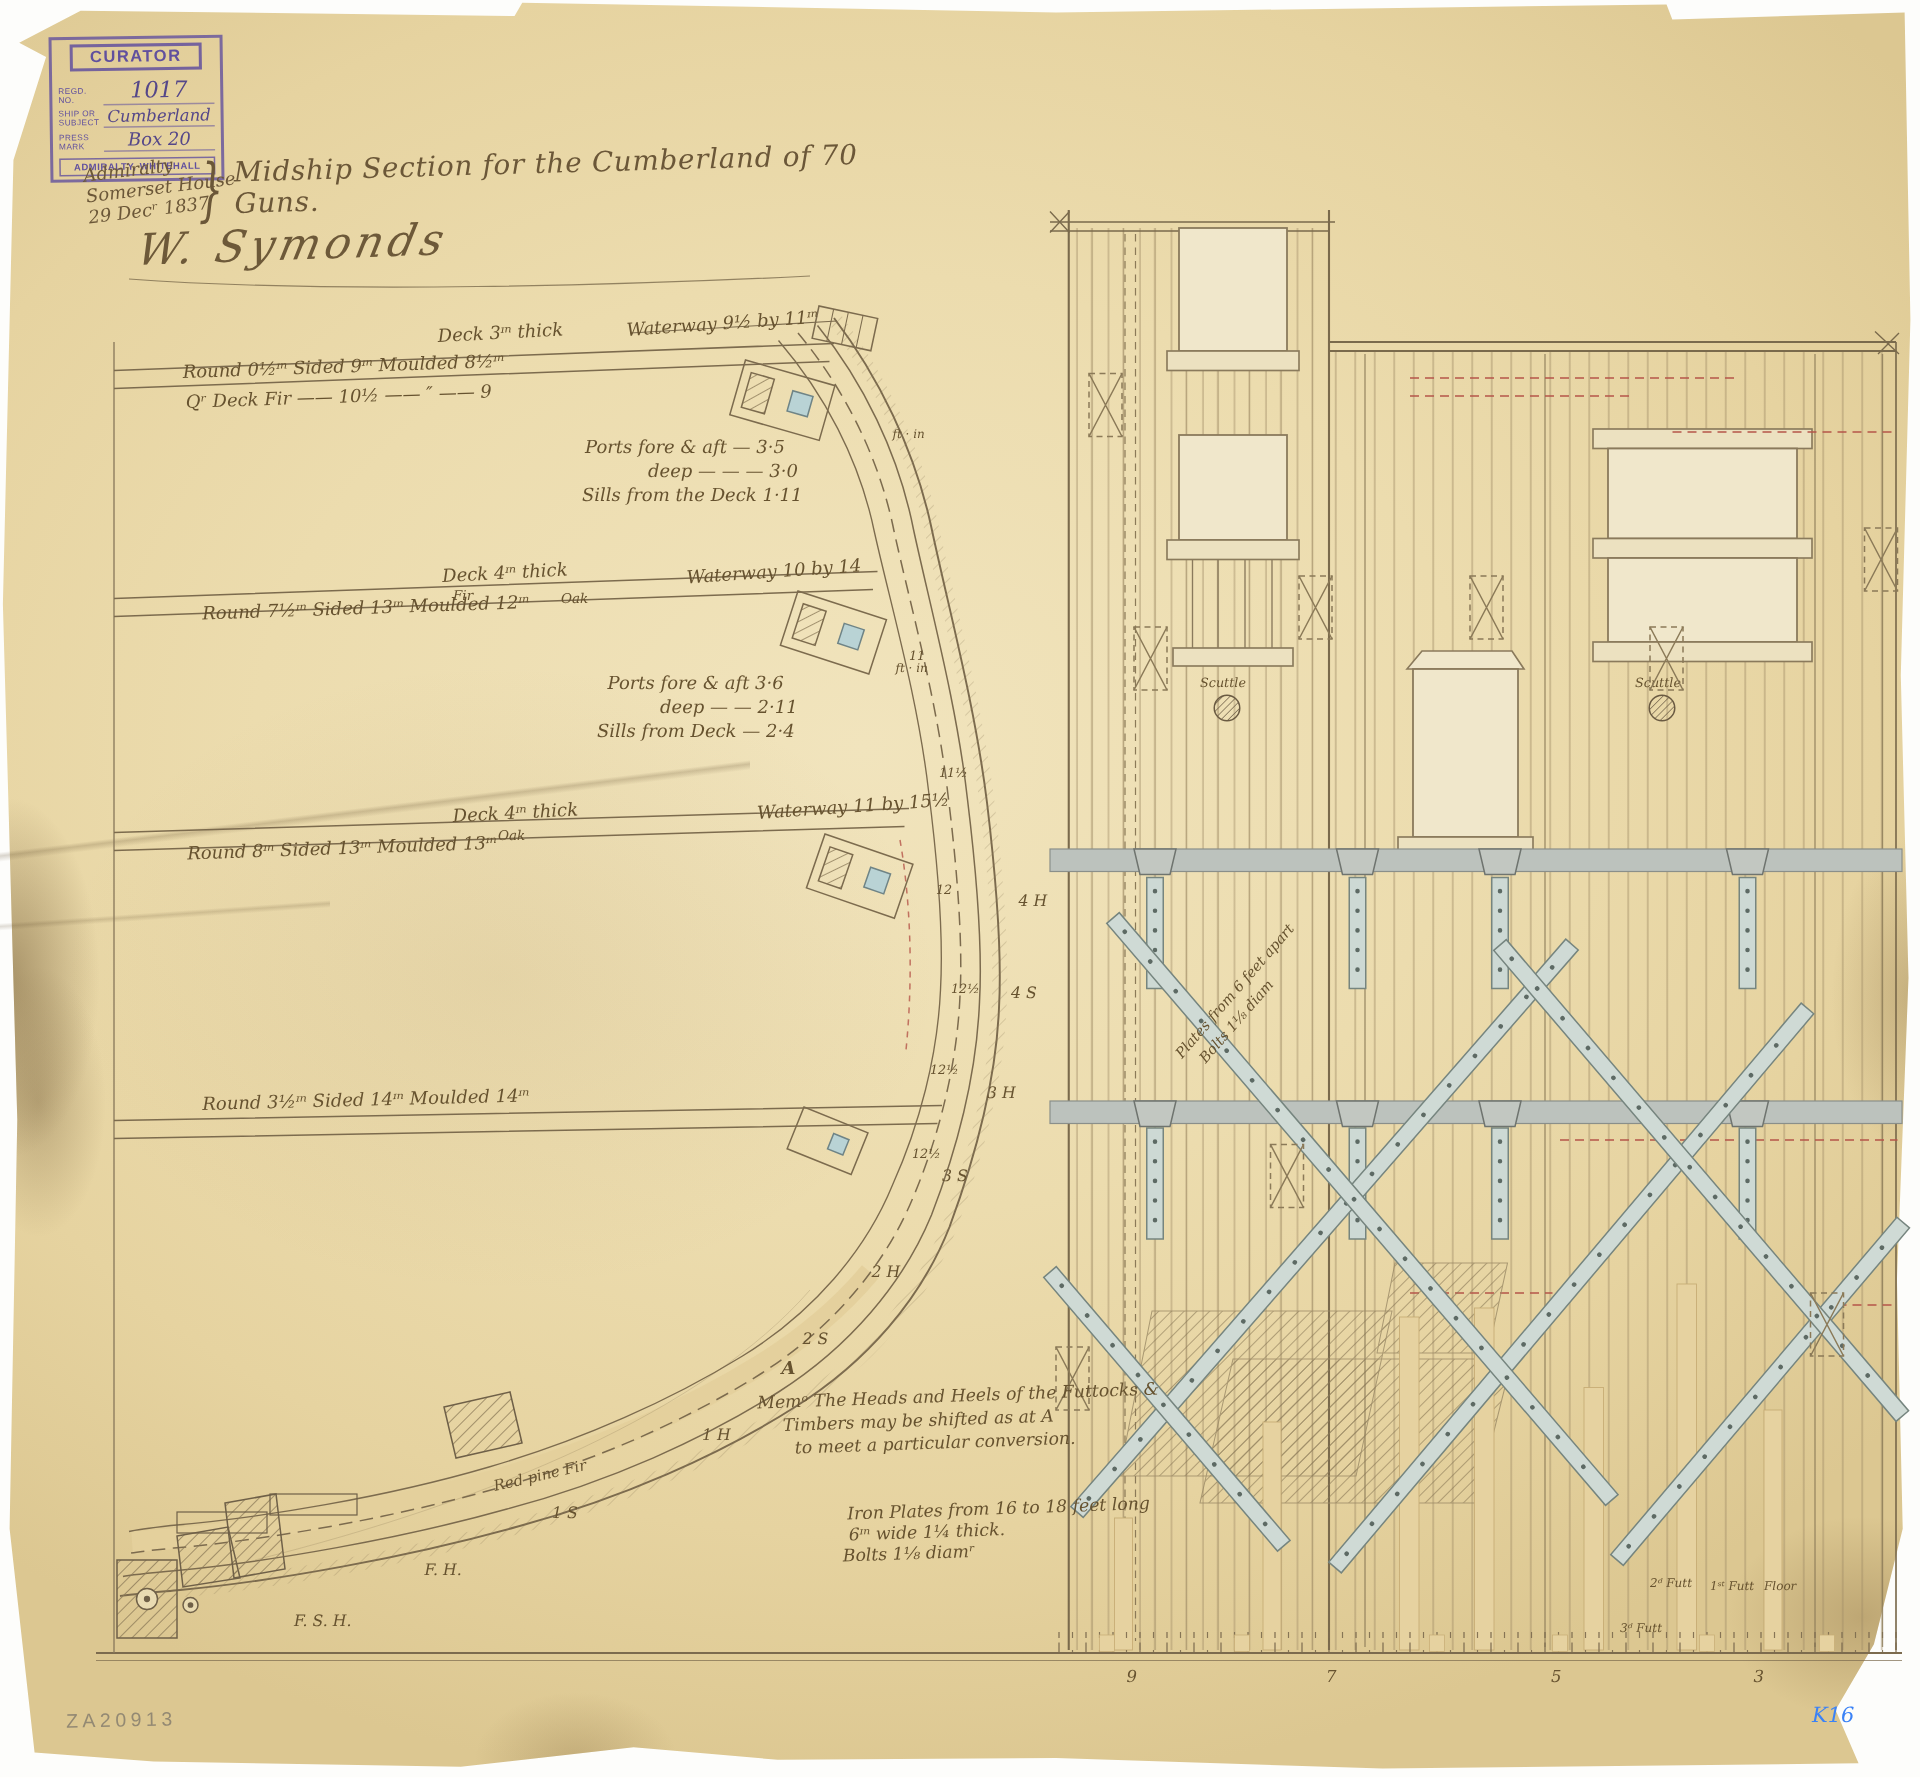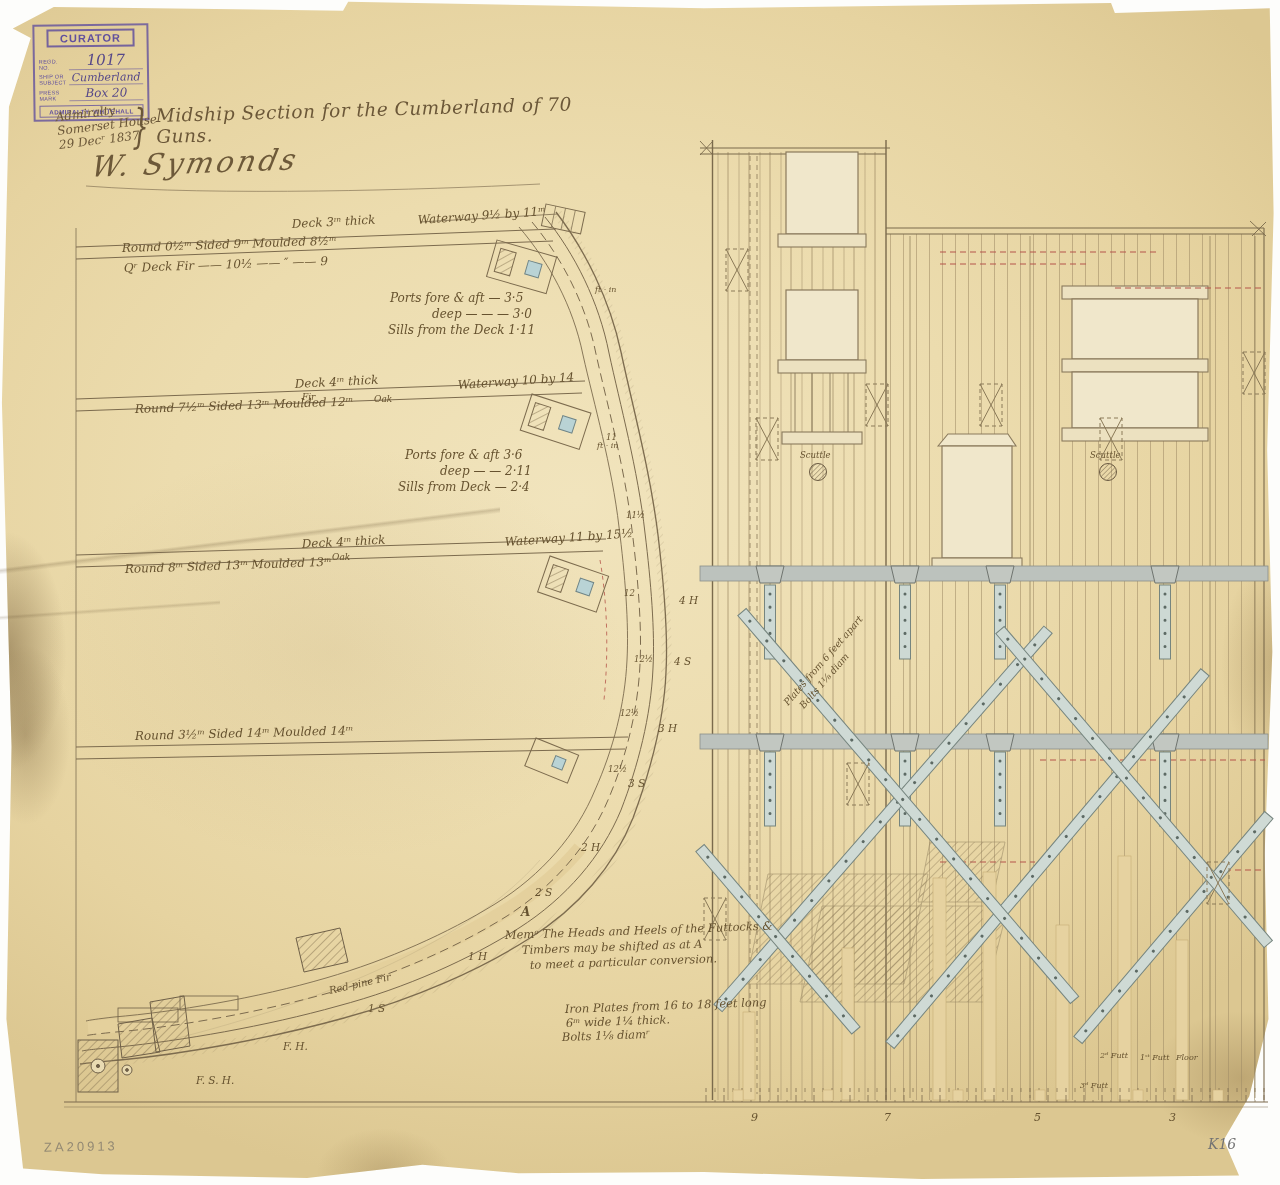--- a/index.html
+++ b/index.html
@@ -33,21 +33,21 @@
   .stamp-footer{border:1.5px solid rgba(97,80,158,0.8);font-size:6.3px;text-align:center;
     letter-spacing:.4px;padding:1.5px 0;margin-top:4px;font-weight:bold;}
   
   .admiralty{position:absolute;left:57px;top:104px;font-size:12px;line-height:14px;transform:rotate(-7deg);}
   .brace{position:absolute;left:126px;top:99px;font-size:46px;color:#6b5738;transform:scaleX(.55);}
   .main-title{position:absolute;left:156px;top:99px;width:430px;font-size:18.5px;transform:rotate(-1.6deg);letter-spacing:.5px;}
   .signature{position:absolute;left:92px;top:146px;font-size:29px;letter-spacing:3px;
     transform:rotate(-2deg) skewX(-14deg);color:#6d5939;}
   .archive{position:absolute;left:44px;top:1139px;font-size:13px;letter-spacing:3px;color:#938973;transform:rotate(-1.2deg);}
   .sheetref{position:absolute;left:1208px;top:1136px;font-family:"DejaVu Serif",serif;font-style:italic;
-    font-size:14px;color:#737373;}
+    font-size:14px;color:#3b82f6;}
 </style>
 </head>
 <body>
 
 <div id="canvas">
   <div class="paper"></div>
   <div class="crease" style="left:0;top:505px;width:500px;height:70px;
               background:linear-gradient(173deg, rgba(0,0,0,0) 48%, rgba(90,70,40,0.22) 50%, rgba(0,0,0,0) 53%);"></div>
   <div class="crease" style="left:0;top:590px;width:220px;height:40px;
               background:linear-gradient(176deg, rgba(0,0,0,0) 46%, rgba(90,70,40,0.18) 50%, rgba(0,0,0,0) 55%);"></div>

